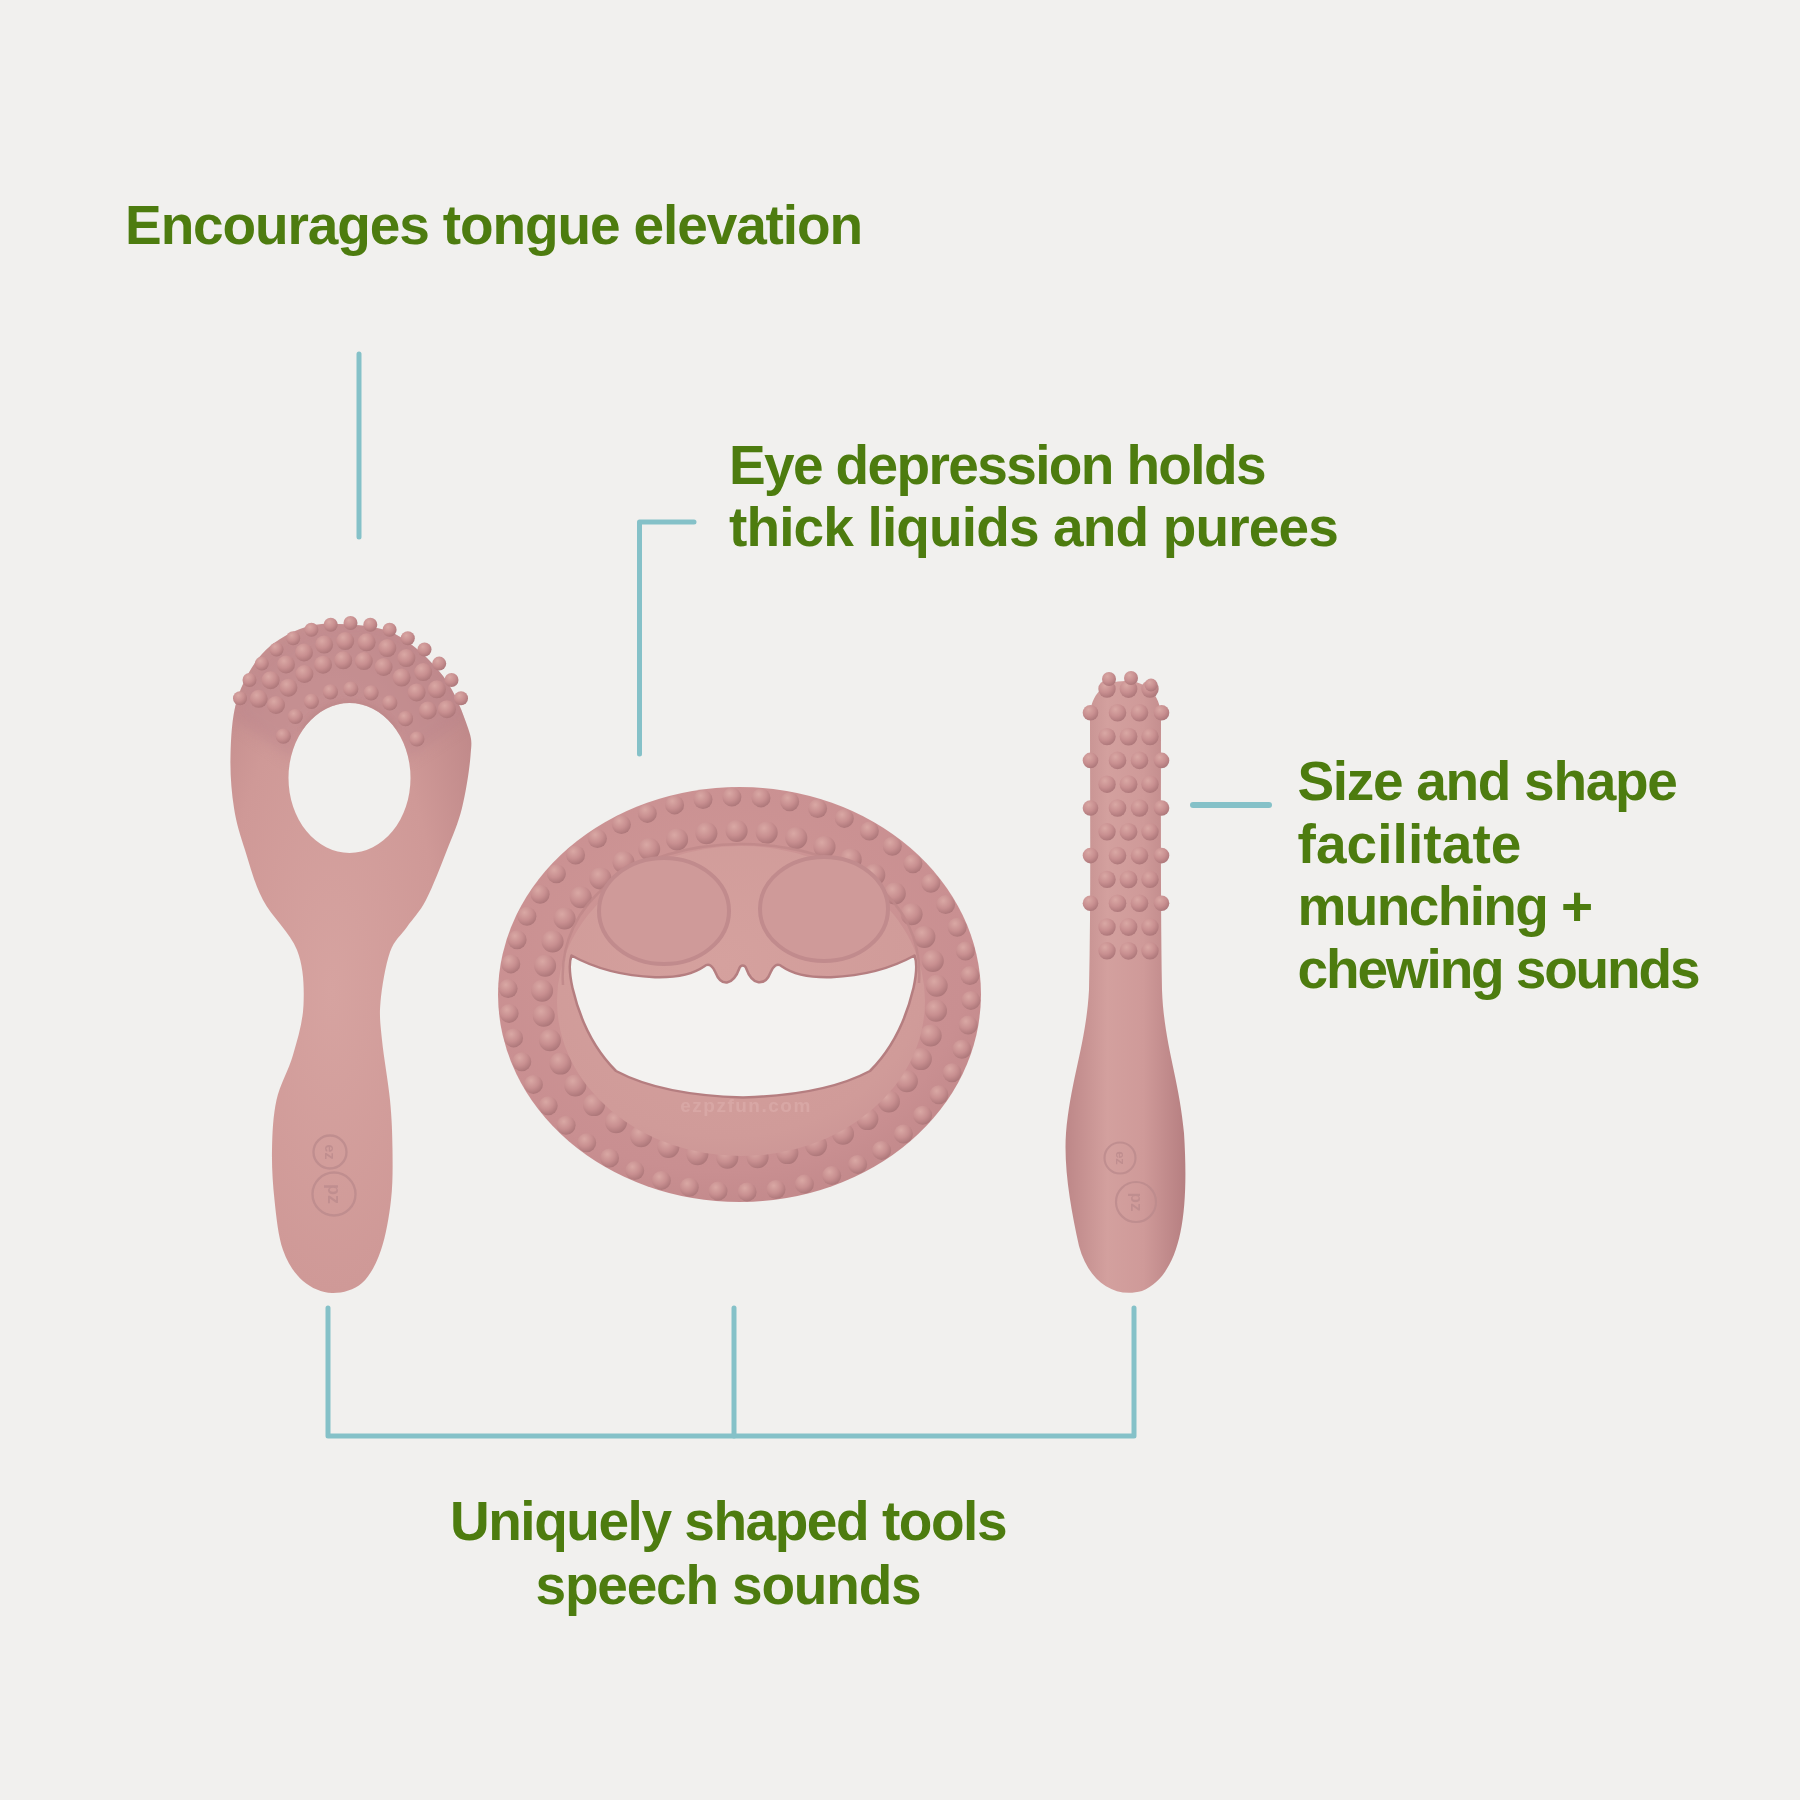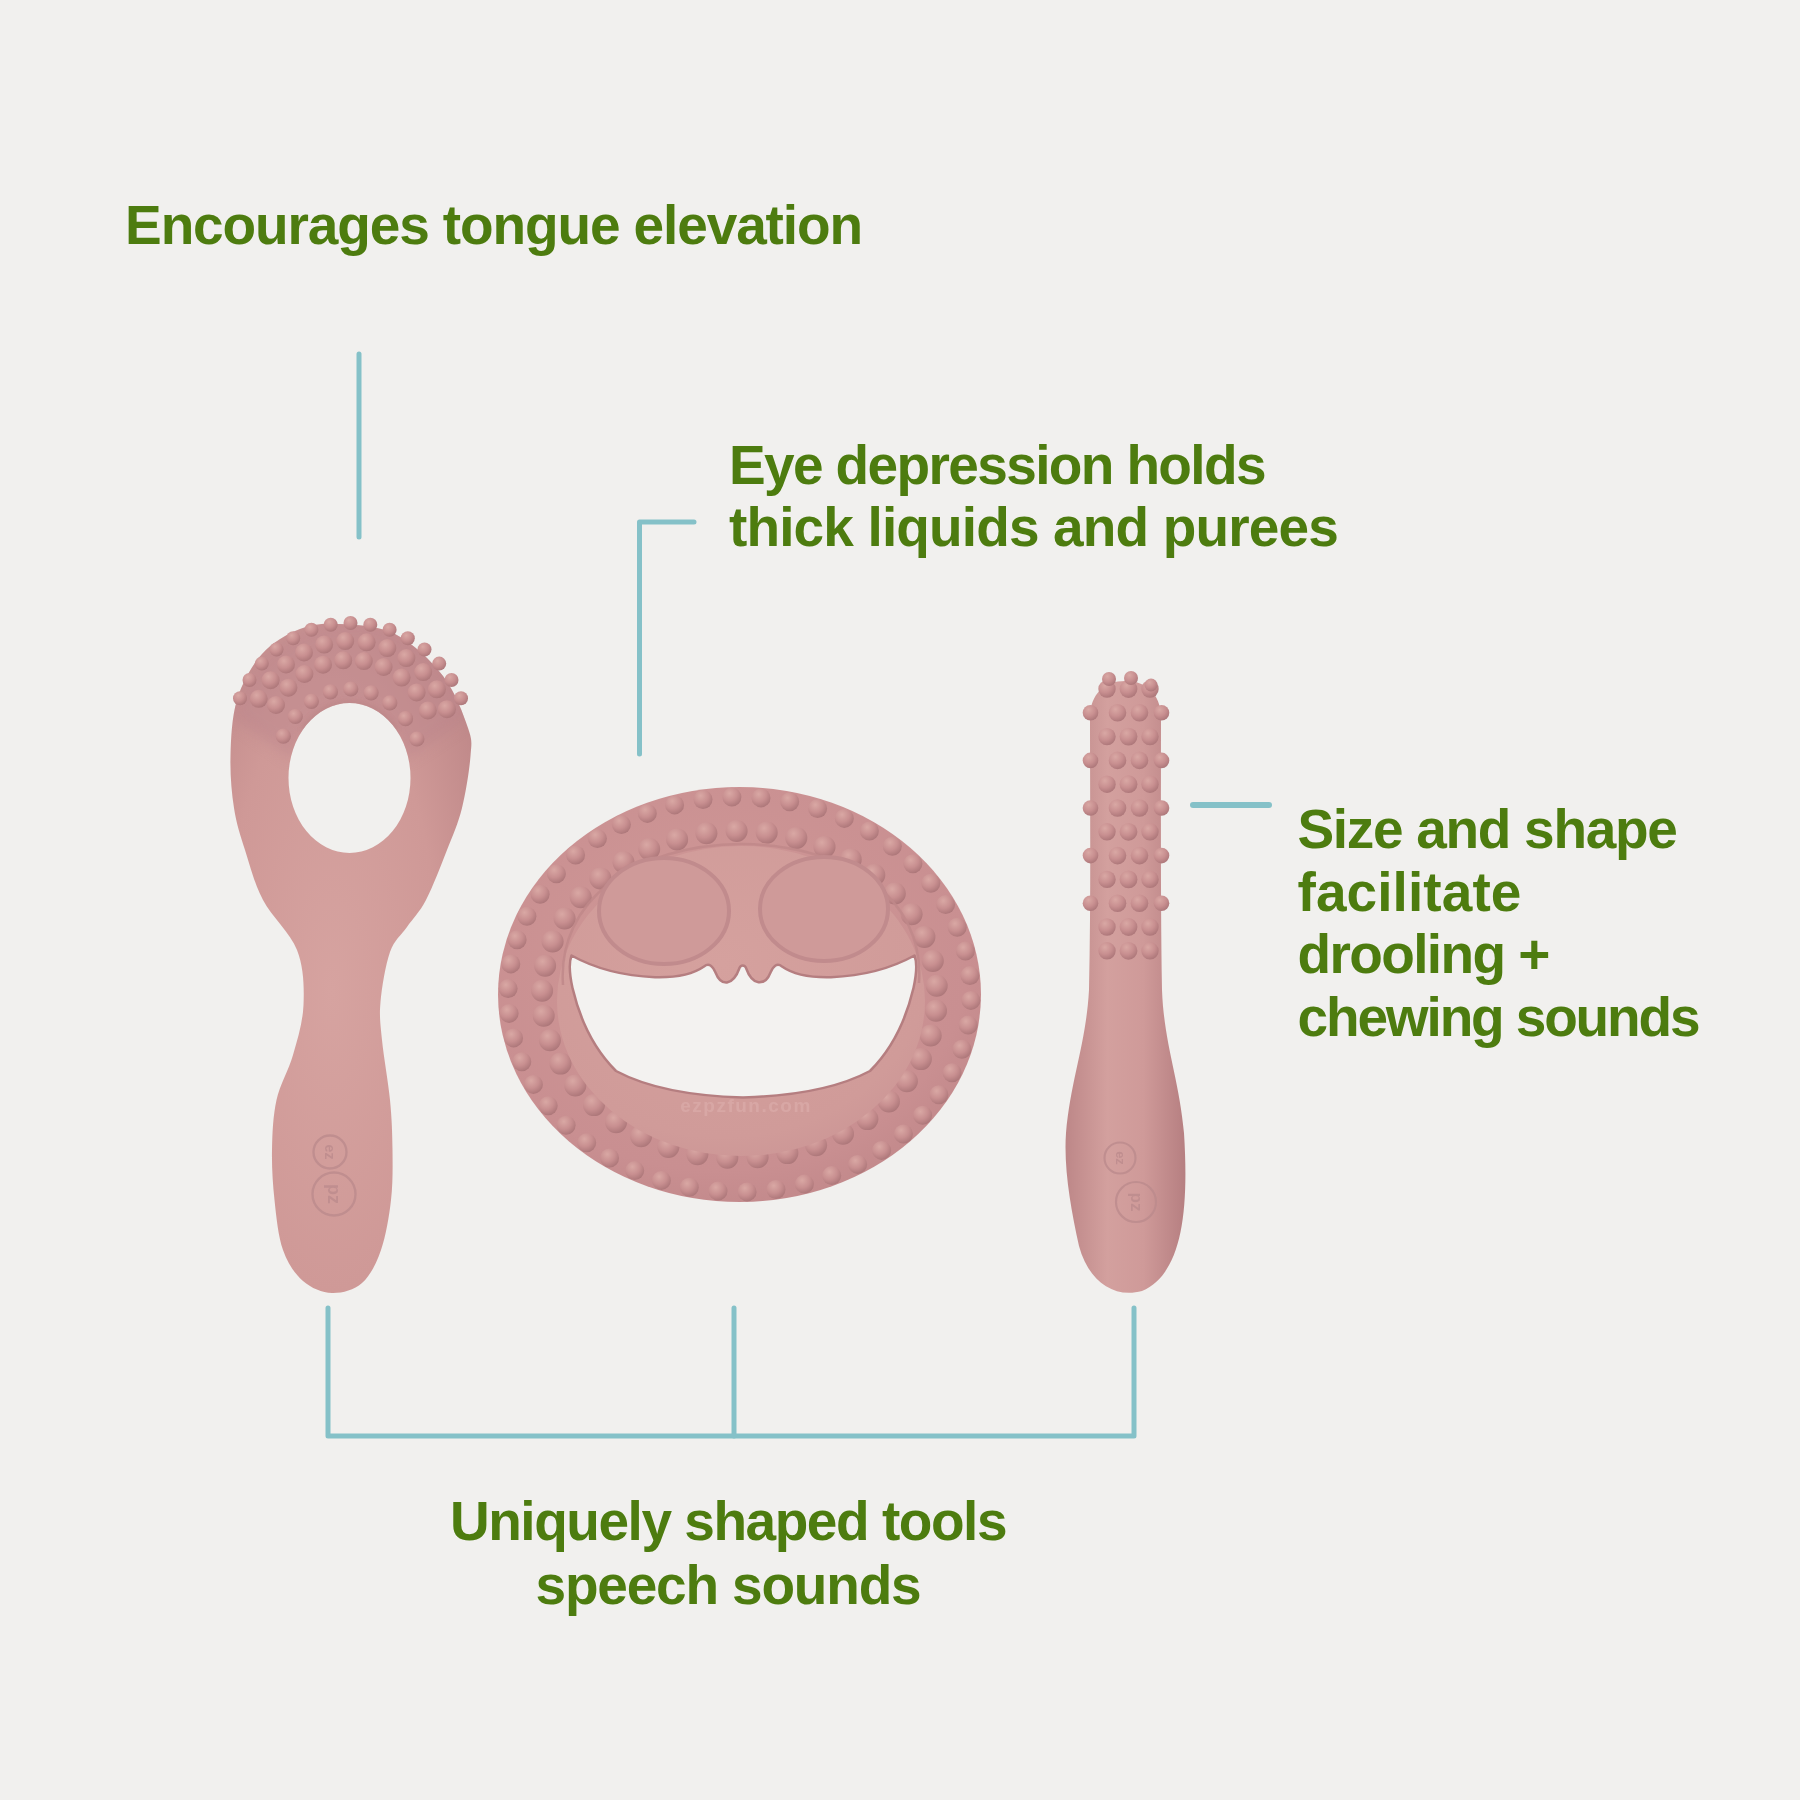--- a/index.html
+++ b/index.html
@@ -309,22 +309,22 @@
 
 </svg>
 
 <div class="cap" style="left:43px; top:192.9px; width:901px; text-align:center; line-height:65px;">
 <div><span class="ln" id="ln0" style="letter-spacing:-1.12px">Encourages tongue elevation</span></div>
 </div>
 <div class="cap" style="left:729px; top:433.9px; line-height:62px;">
 <div><span class="ln" id="ln2" style="letter-spacing:-1.63px">Eye depression holds</span></div>
 <div><span class="ln" id="ln3" style="letter-spacing:-0.86px">thick liquids and purees</span></div>
 </div>
-<div class="cap" style="left:1297.5px; top:798px; line-height:62.5px;">
+<div class="cap" style="left:1297.5px; top:750px; line-height:62.5px;">
 <div><span class="ln" id="ln4" style="letter-spacing:-1.31px">Size and shape</span></div>
 <div><span class="ln" id="ln5" style="letter-spacing:0.08px">facilitate</span></div>
-<div><span class="ln" id="ln6" style="letter-spacing:-1.62px">drooling +</span></div>
+<div><span class="ln" id="ln6" style="letter-spacing:-1.62px">munching +</span></div>
 <div><span class="ln" id="ln7" style="letter-spacing:-2.14px">chewing sounds</span></div>
 </div>
 <div class="cap" style="left:278px; top:1489.4px; width:900px; text-align:center; line-height:64px;">
 <div><span class="ln" id="ln8" style="letter-spacing:-1.46px">Uniquely shaped tools</span></div>
 <div><span class="ln" id="ln10" style="letter-spacing:-1.18px">speech sounds</span></div>
 </div>
 
 </body></html>

